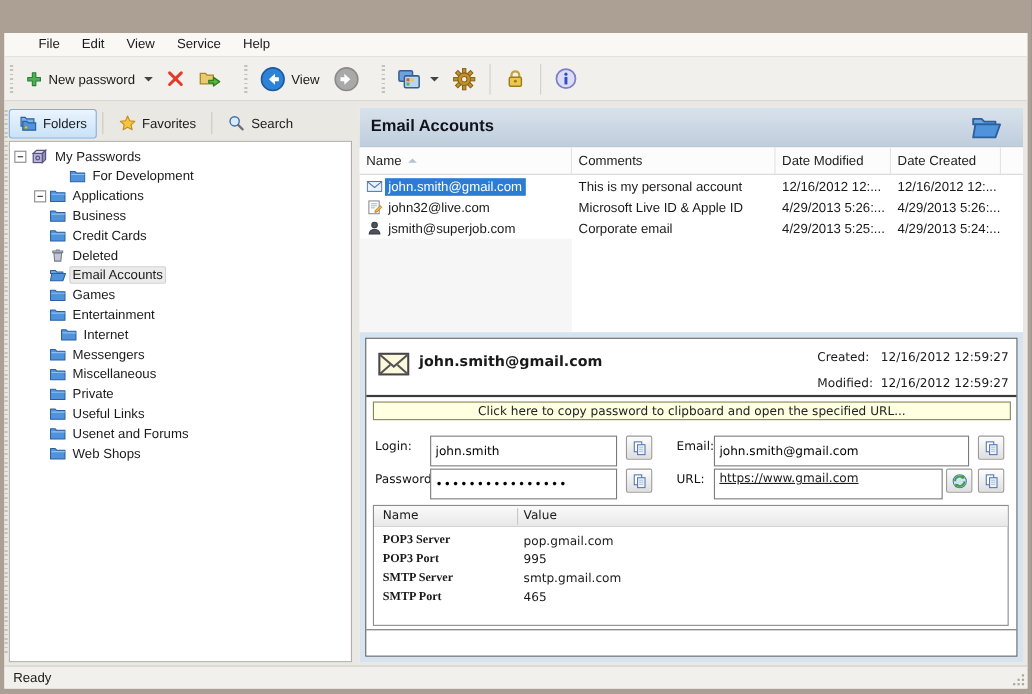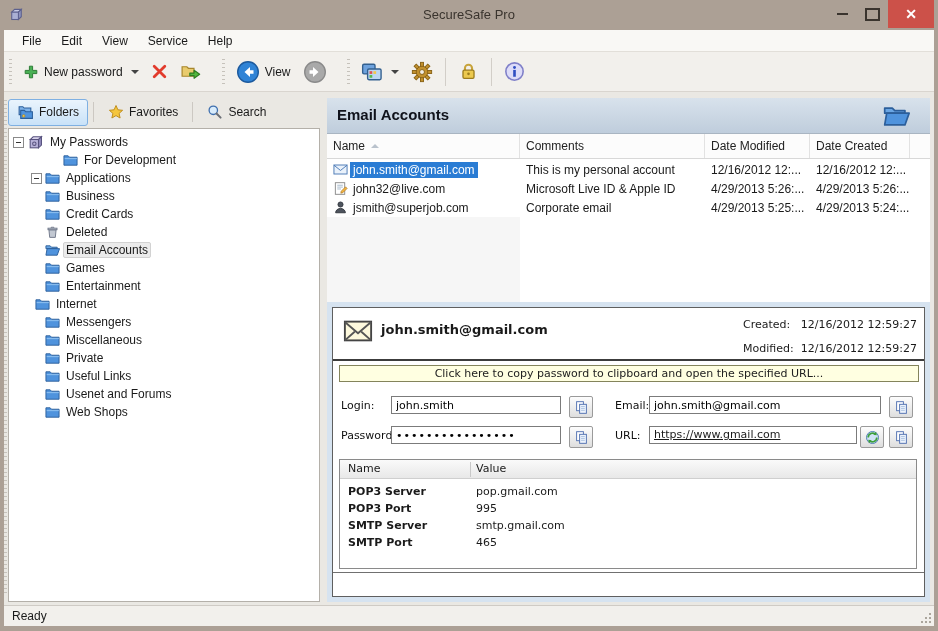--- a/index.html
+++ b/index.html
@@ -11,21 +11,21 @@
   .titlebar{left:0;top:0;width:938px;height:30px;}
   .title-text{left:0;right:0;top:7px;text-align:center;font-size:13px;color:#3a342e;}
   .winbtn{top:0;height:28px;display:flex;align-items:center;justify-content:center;cursor:default;}
   .glyph-min{width:11px;height:2px;background:#3a342e;}
   .glyph-max{width:11px;height:9px;border:2px solid #3a342e;}
   .closebtn{background:var(--close,#cc5149);}
   .glyph-x{color:#fff;font-size:14px;font-weight:bold;line-height:1;}
   
   .client{left:4px;top:30px;width:930px;height:596px;background:#eae8e3;}
   .menubar{left:0;top:0;width:930px;height:22px;background:#f9f8f5;border-bottom:1px solid #e2dfd9;
-    display:flex;align-items:center;padding-left:8px;box-sizing:border-box;}
+    display:flex;align-items:flex-start;padding-left:21px;box-sizing:border-box;}
   .menuitem{padding:3px 10px;}
   .toolbar{left:0;top:22px;width:930px;height:40px;background:#f2f0ec;border-bottom:1px solid #d9d5cf;
     display:flex;align-items:center;box-sizing:border-box;}
   .gripper{width:3px;height:26px;margin:0 5px;
     background:repeating-linear-gradient(to bottom,#c6c2bb 0 1.5px,transparent 1.5px 4px);}
   .tsep{width:1px;height:28px;background:#d2cec8;margin:0 6px;}
   .tbtn{display:flex;align-items:center;gap:5px;padding:4px 6px;border-radius:3px;}
   .caret{width:0;height:0;border-left:4px solid transparent;border-right:4px solid transparent;
     border-top:4px solid #444;margin-left:3px;}
   
@@ -65,32 +65,32 @@
   .detailwrap{left:0;top:204px;width:603px;height:300px;background:var(--detail_bg,#d6e3f0);}
   .card{position:absolute;left:5px;top:5px;width:591px;height:288px;background:#fff;border:1px solid #5f5f5f;
     font-family:"DejaVu Sans",sans-serif;font-size:11px;}
   .card-title{position:absolute;left:48px;top:14px;font-size:13px;font-weight:bold;font-family:"DejaVu Sans",sans-serif;}
   .meta-label{position:absolute;width:60px;text-align:left;}
   .meta-value{position:absolute;right:7px;text-align:right;}
   .card-hr{position:absolute;left:0;top:51px;width:591px;height:2px;background:#3c3c3c;}
   .actionbar{position:absolute;left:6px;top:57px;width:578px;height:15px;background:var(--action_bg,#ffffe1);
     border:1px solid #84845c;text-align:center;line-height:15px;color:#222;}
   .flabel{position:absolute;color:#111;}
-  .finput{position:absolute;height:18px;border:1px solid #7b7b7b;background:#fff;font-family:"DejaVu Sans",sans-serif;
+  .finput{position:absolute;height:28px;border:1px solid #7b7b7b;background:#fff;font-family:"DejaVu Sans",sans-serif;
     font-size:11px;padding:0 4px;box-sizing:border-box;}
   input.finput{outline:none;}
   .sqbtn{position:absolute;width:22px;height:20px;border:1px solid #9a9a9a;border-radius:2px;
     background:linear-gradient(#fdfdfd,#dedede);display:flex;align-items:center;justify-content:center;}
   .advtable{position:absolute;left:6px;top:151px;width:578px;height:110px;border:1px solid #8a8a8a;background:#fff;box-sizing:border-box;}
   .advhead{position:absolute;left:0;top:0;width:100%;height:19px;background:linear-gradient(#fafafa,#e8e8e8);
     border-bottom:1px solid #cfcfcf;box-sizing:border-box;}
   .advhcell{position:absolute;top:2px;}
   .advdiv{position:absolute;left:130px;top:2px;width:1px;height:15px;background:#c8c8c8;}
   .advrow{position:absolute;left:0;width:100%;height:17px;}
-  .advname{position:absolute;left:8px;font-weight:bold;}
+  .advname{position:absolute;left:8px;font-weight:bold;font-family:Liberation Serif, serif;}
   .advval{position:absolute;left:136px;}
   .tabline{position:absolute;left:0;top:264px;width:591px;height:1px;background:#707070;}
   .btabs{position:absolute;left:4px;top:264px;display:flex;}
   .btab{position:relative;height:18px;margin-right:2px;
     clip-path:polygon(0 0,100% 0,calc(100% - 7px) 100%,7px 100%);background:#707070;}
   .btab .inner{position:absolute;left:1px;right:1px;top:0;bottom:1px;
     clip-path:polygon(0 0,100% 0,calc(100% - 6.3px) 100%,6.3px 100%);background:#fff;
     display:flex;align-items:center;justify-content:center;padding:0 12px;white-space:nowrap;}
   .btab.active{margin-top:-1px;height:19px;z-index:2;}
   .btab.active .inner{font-weight:bold;}
@@ -213,37 +213,20 @@
         <path d="M3.4 8a4.6 4.6 0 0 1 8-3.1" fill="none" stroke="#3da03a" stroke-width="1.8"></path>
         <path d="M11.8 1.8 12.6 5.6 8.9 5z" fill="#3da03a"></path>
         <path d="M12.6 8a4.6 4.6 0 0 1-8 3.1" fill="none" stroke="#3da03a" stroke-width="1.8"></path>
         <path d="M4.2 14.2 3.4 10.4 7.1 11z" fill="#3da03a"></path>
       </symbol>
   </defs>
 </svg>
 
 <div class="window" style="--titlebar: #aca095; --close: #cc5149; --selection: #2a7cd4; --header_top: #d8e2ec; --header_bottom: #bfcddc; --detail_bg: #d6e3f0; --action_bg: #ffffe1;">
 
-  <div class="abs titlebar">
-    <span class="abs" style="left:8px;top:6px">
-        <svg width="17" height="17">
-          <use href="#s-cube"></use>
-        </svg>
-      </span>
-    <div class="abs title-text">SecureSafe Pro</div>
-    <div class="abs winbtn" style="left:828px;width:28px">
-        <span class="glyph-min"></span>
-      </div>
-    <div class="abs winbtn" style="left:858px;width:28px">
-        <span class="glyph-max"></span>
-      </div>
-    <div class="abs winbtn closebtn" style="left:888px;width:46px">
-        <span class="glyph-x">✕</span>
-      </div>
-  </div>
 
   <div class="abs client">
 
     <div class="abs menubar">
       <span class="menuitem">File</span>
       <span class="menuitem">Edit</span>
       <span class="menuitem">View</span>
       <span class="menuitem">Service</span>
       <span class="menuitem">Help</span>
     </div>
@@ -383,21 +366,21 @@
                   <use href="#s-folder"></use>
                 </svg>
               <span class="tlabel">Games</span>
             </div>
             <div class="trow" style="padding-left:33px">
               <svg class="ticon" width="15" height="15">
                   <use href="#s-folder"></use>
                 </svg>
               <span class="tlabel">Entertainment</span>
             </div>
-            <div class="trow" style="padding-left:23px">
+            <div class="trow" style="padding-left:43px">
               <svg class="ticon" width="15" height="15">
                   <use href="#s-folder"></use>
                 </svg>
               <span class="tlabel">Internet</span>
             </div>
             <div class="trow" style="padding-left:33px">
               <svg class="ticon" width="15" height="15">
                   <use href="#s-folder"></use>
                 </svg>
               <span class="tlabel">Messengers</span>

